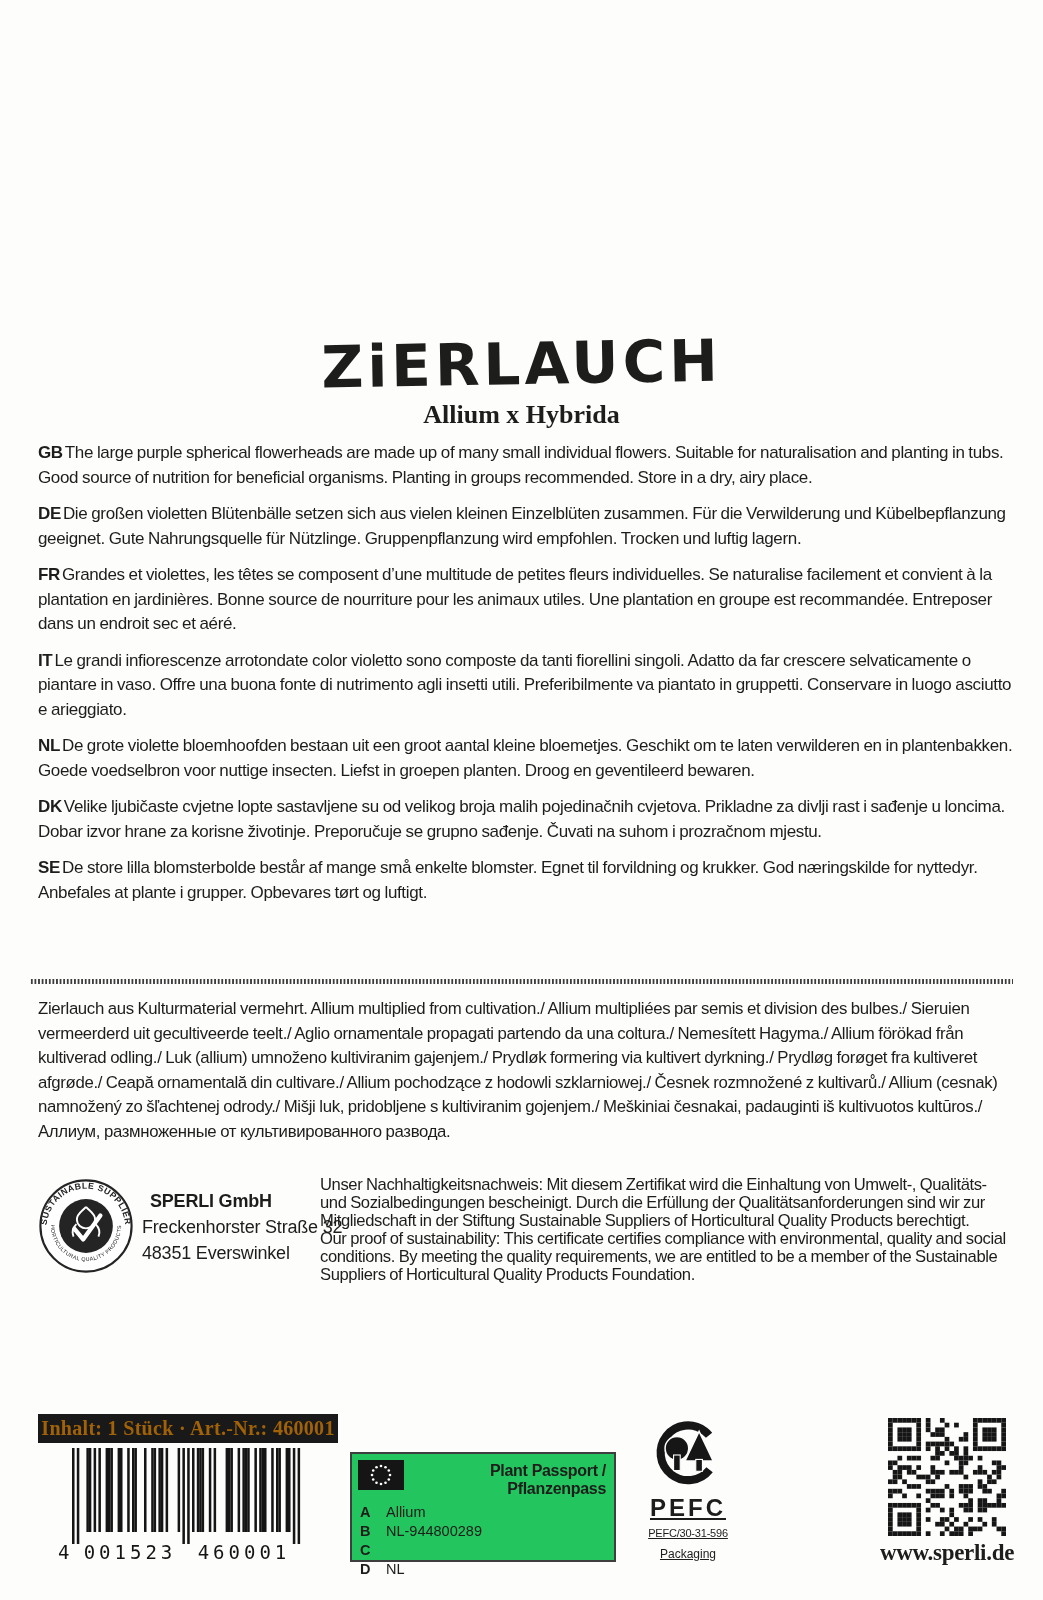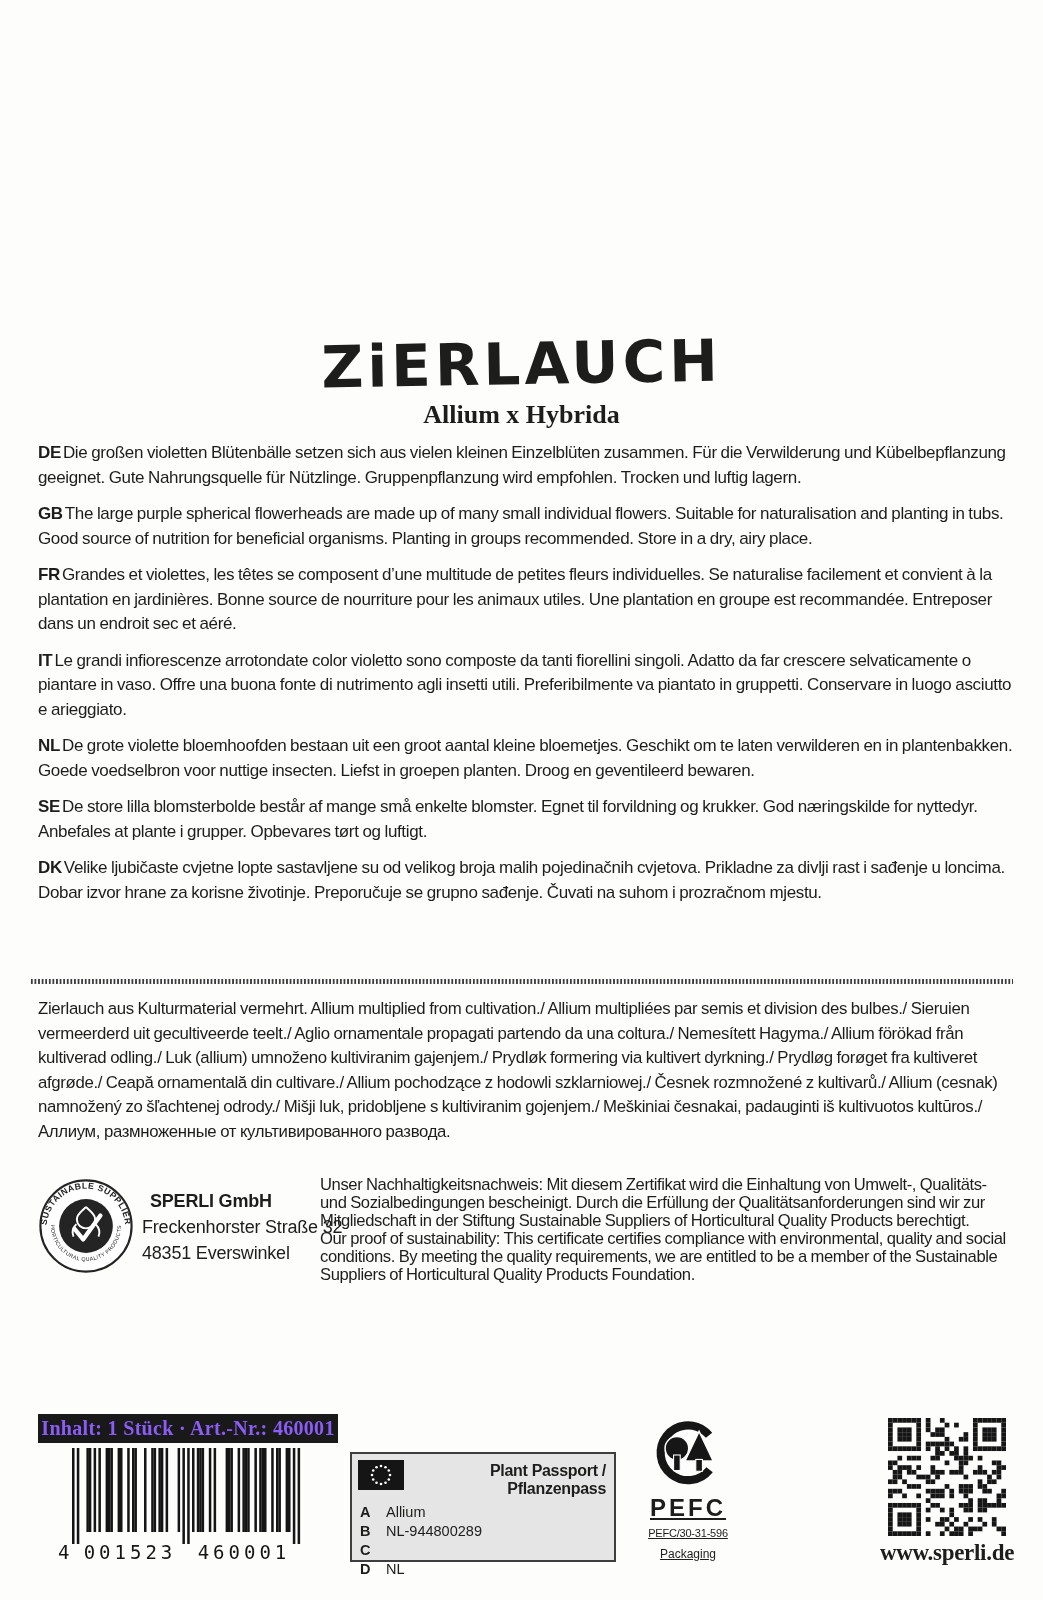--- a/index.html
+++ b/index.html
@@ -43,29 +43,29 @@
   .address { position:absolute; left:142px; top:1188px; font-size:18px; line-height:26px; letter-spacing:-0.2px; }
   .address .co-name { font-weight:bold;margin-left:8px; }
   .sustainability {
     position:absolute; left:320px; top:1176px; width:696px;
     font-size:16.6px; line-height:18px; letter-spacing:-0.4px; word-spacing:-0.5px;
   }
   .sustainability p { margin:0; }
   
   .contents-bar {
     position:absolute; left:38px; top:1414px; width:300px; height:29px;
-    background:#191919; color:#8b5cf6; text-align:center; line-height:29px;
+    background:#191919; color:#a16207; text-align:center; line-height:29px;
     font-family:"Liberation Serif","DejaVu Serif",serif; font-weight:bold;
     font-size:20px; letter-spacing:0.3px; white-space:nowrap;
   }
   .barcode { position:absolute; left:58px; top:1448px; }
   .bc-digit { font-family:"DejaVu Sans Mono",monospace; font-size:19px; fill:#151515; }
   .passport {
     position:absolute; left:350px; top:1452px; width:266px; height:110px;
-    border:2px solid #3e3e3e; background:#e5e5e5; box-sizing:border-box;
+    border:2px solid #3e3e3e; background:#22c55e; box-sizing:border-box;
   }
   .pp-head { display:flex; align-items:flex-start; padding:6px 8px 0 6px; }
   .pp-flag { width:46px; height:30px; flex:0 0 auto; }
   .pp-title { flex:1; text-align:right; font-weight:bold; font-size:16px; letter-spacing:-0.3px; padding-top:2px; }
   .pp-rows { padding:6px 0 0 8px; }
   .pp-row { display:flex; min-height:17px; line-height:17px; margin-bottom:2px; font-size:14.5px; }
   .pp-label { width:20px; font-weight:bold; }
   .pp-val { padding-left:6px; }
   .pefc { position:absolute; left:640px; top:1418px; width:96px; text-align:center;text-decoration:underline; }
   .pefc-logo { width:74px; height:74px; }
@@ -83,27 +83,27 @@
 <body>
 
 <div class="page">
 
   <div class="masthead">
     <h1 class="title">ZiERLAUCH</h1>
     <h2 class="subtitle">Allium x Hybrida</h2>
   </div>
 
   <div class="descriptions">
+    <p class="desc"><b>GB</b><span>The large purple spherical flowerheads are made up of many small individual flowers. Suitable for naturalisation and planting in tubs. Good source of nutrition for beneficial organisms. Planting in groups recommended. Store in a dry, airy place.</span></p>
     <p class="desc"><b>DE</b><span>Die großen violetten Blütenbälle setzen sich aus vielen kleinen Einzelblüten zusammen. Für die Verwilderung und Kübelbepflanzung geeignet. Gute Nahrungsquelle für Nützlinge. Gruppenpflanzung wird empfohlen. Trocken und luftig lagern.</span></p>
-    <p class="desc"><b>GB</b><span>The large purple spherical flowerheads are made up of many small individual flowers. Suitable for naturalisation and planting in tubs. Good source of nutrition for beneficial organisms. Planting in groups recommended. Store in a dry, airy place.</span></p>
     <p class="desc"><b>FR</b><span>Grandes et violettes, les têtes se composent d’une multitude de petites fleurs individuelles. Se naturalise facilement et convient à la plantation en jardinières. Bonne source de nourriture pour les animaux utiles. Une plantation en groupe est recommandée. Entreposer dans un endroit sec et aéré.</span></p>
     <p class="desc"><b>IT</b><span>Le grandi infiorescenze arrotondate color violetto sono composte da tanti fiorellini singoli. Adatto da far crescere selvaticamente o piantare in vaso. Offre una buona fonte di nutrimento agli insetti utili. Preferibilmente va piantato in gruppetti. Conservare in luogo asciutto e arieggiato.</span></p>
     <p class="desc"><b>NL</b><span>De grote violette bloemhoofden bestaan uit een groot aantal kleine bloemetjes. Geschikt om te laten verwilderen en in plantenbakken. Goede voedselbron voor nuttige insecten. Liefst in groepen planten. Droog en geventileerd bewaren.</span></p>
+    <p class="desc"><b>DK</b><span>Velike ljubičaste cvjetne lopte sastavljene su od velikog broja malih pojedinačnih cvjetova. Prikladne za divlji rast i sađenje u loncima. Dobar izvor hrane za korisne životinje. Preporučuje se grupno sađenje. Čuvati na suhom i prozračnom mjestu.</span></p>
     <p class="desc"><b>SE</b><span>De store lilla blomsterbolde består af mange små enkelte blomster. Egnet til forvildning og krukker. God næringskilde for nyttedyr. Anbefales at plante i grupper. Opbevares tørt og luftigt.</span></p>
-    <p class="desc"><b>DK</b><span>Velike ljubičaste cvjetne lopte sastavljene su od velikog broja malih pojedinačnih cvjetova. Prikladne za divlji rast i sađenje u loncima. Dobar izvor hrane za korisne životinje. Preporučuje se grupno sađenje. Čuvati na suhom i prozračnom mjestu.</span></p>
   </div>
 
   <div class="dotted"></div>
 
   <p class="propagation"><b>Zierlauch aus Kulturmaterial vermehrt.</b><span> Allium multiplied from cultivation./ Allium multipliées par semis et division des bulbes./ Sieruien vermeerderd uit gecultiveerde teelt./ Aglio ornamentale propagati partendo da una coltura./ Nemesített Hagyma./ Allium förökad från kultiverad odling./ Luk (allium) umnoženo kultiviranim gajenjem./ Prydløk formering via kultivert dyrkning./ Prydløg forøget fra kultiveret afgrøde./ Ceapă ornamentală din cultivare./ Allium pochodzące z hodowli szklarniowej./ Česnek rozmnožené z kultivarů./ Allium (cesnak) namnožený zo šľachtenej odrody./ Mišji luk, pridobljene s kultiviranim gojenjem./ Meškiniai česnakai, padauginti iš kultivuotos kultūros./ Аллиум, размноженные от культивированного развода.</span></p>
 
   <svg class="badge" viewBox="0 0 100 100">
     <circle cx="50" cy="50" r="47.5" fill="#ffffff" stroke="#242424" stroke-width="2.2"></circle>
     <defs>
       <path id="arcT" d="M 9,52 A 41,41 0 0 1 91,52"></path>

